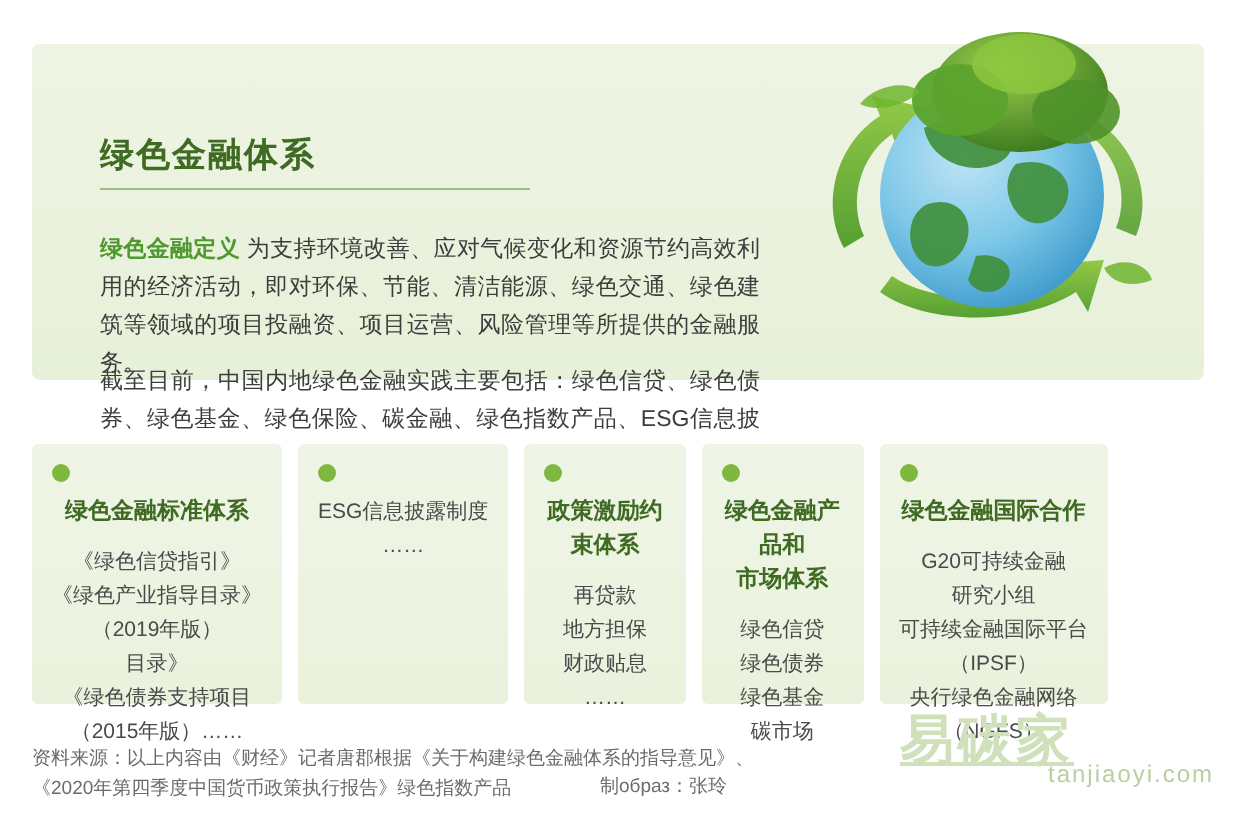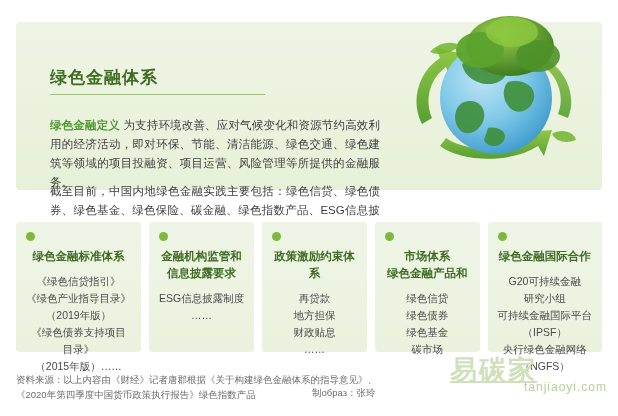--- a/index.html
+++ b/index.html
@@ -30,21 +30,21 @@
   }
   .p1{top:94px;}
   .p2{top:160px;}
   .term{color:#4e9a2f;font-weight:bold;}
 
   
   .globe-wrap{position:absolute;left:392px;top:6px;width:210px;height:185px;}
 
   
   .cards{
-    position:absolute;left:16px;top:222px;width:586px;height:130px;
+    position:absolute;left:16px;top:222px;width:538px;height:130px;
     display:flex;gap:8px;
   }
   .card{
     flex:1;
     background:linear-gradient(180deg,#eff5e6 0%,#eaf2dd 100%);
     border-radius:3px;position:relative;padding:26px 10px 10px 10px;
     box-sizing:border-box;
   }
   .card:before{
     content:"";position:absolute;left:10px;top:10px;width:9px;height:9px;
@@ -144,51 +144,47 @@
   </div>
 
   <div class="cards">
 
     <div class="card">
       <div class="card-title">绿色金融标准体系</div>
       <div class="card-body">
         <div>《绿色信贷指引》</div>
         <div>《绿色产业指导目录》</div>
         <div>（2019年版）</div>
+        <div>目录》</div>
         <div>《绿色债券支持项目</div>
-        <div>目录》</div>
         <div>（2015年版）……</div>
       </div>
     </div>
 
     <div class="card">
-      <div class="card-title">
-        <div>金融机构监管和</div>
-        <div>信息披露要求</div>
-      </div>
       <div class="card-body">
         <div>ESG信息披露制度</div>
         <div>……</div>
       </div>
     </div>
 
     <div class="card">
       <div class="card-title">政策激励约束体系</div>
       <div class="card-body">
         <div>再贷款</div>
         <div>地方担保</div>
         <div>财政贴息</div>
         <div>……</div>
       </div>
     </div>
 
     <div class="card">
       <div class="card-title">
+        <div>绿色金融产品和</div>
         <div>市场体系</div>
-        <div>绿色金融产品和</div>
       </div>
       <div class="card-body">
         <div>绿色信贷</div>
         <div>绿色债券</div>
         <div>绿色基金</div>
         <div>碳市场</div>
       </div>
     </div>
 
     <div class="card">
@@ -202,20 +198,20 @@
         <div>（NGFS）</div>
       </div>
     </div>
 
   </div>
 
   <div class="footer">
     <div>资料来源：以上内容由《财经》记者唐郡根据《关于构建绿色金融体系的指导意见》、</div>
     <div>《2020年第四季度中国货币政策执行报告》绿色指数产品</div>
   </div>
-  <div class="credit" style="top:387px;margin-left:12px;">制образ：张玲</div>
+  <div class="credit" style="top:387px;">制образ：张玲</div>
 
   <div class="watermark">
     <div class="wm-cn">易碳家</div>
     <div class="wm-en">tanjiaoyi.com</div>
   </div>
 
 </div>
 
 </body></html>

